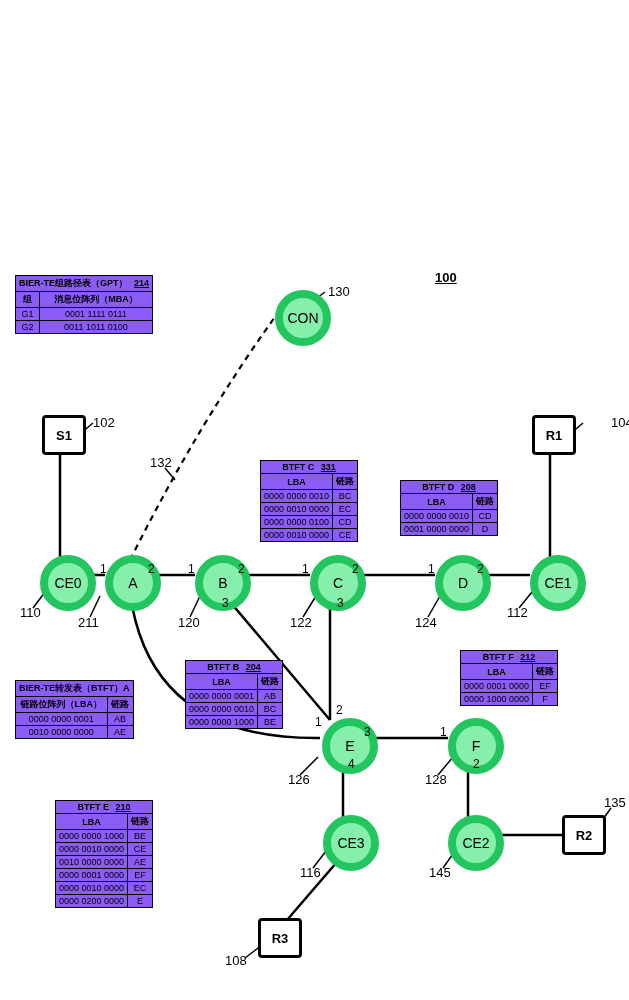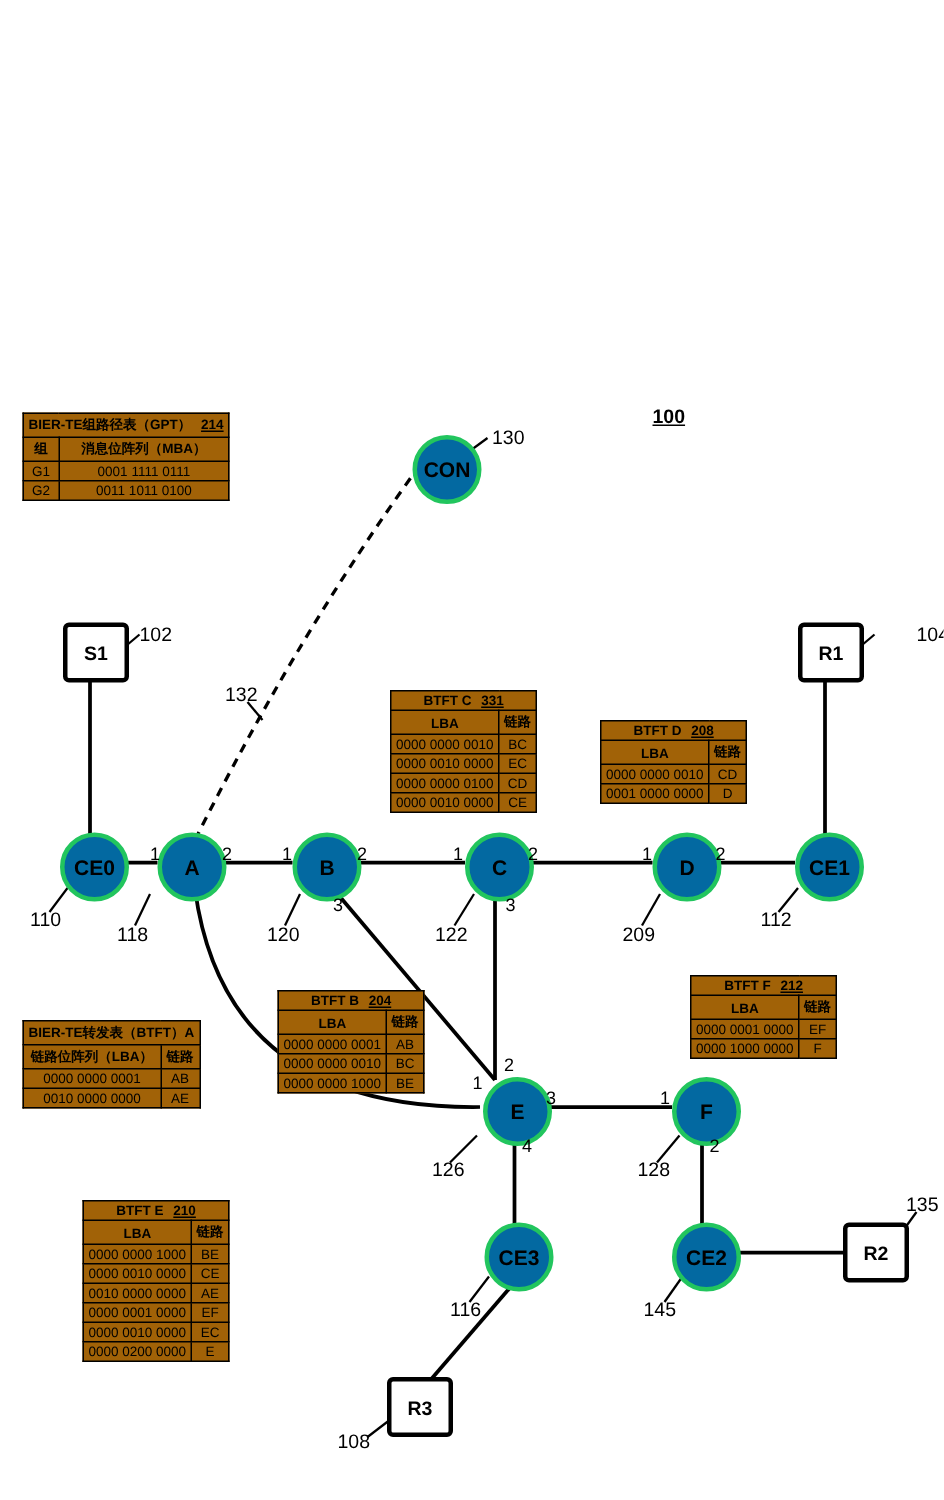--- a/index.html
+++ b/index.html
@@ -1,22 +1,22 @@
 <!DOCTYPE html>
 <html><head>
 <meta charset="utf-8">
 <style>
 body{margin:0;font-family:sans-serif;font-size:10px;width:629px;height:1000px;position:relative;background:#fff}
-.node-circle{position:absolute;width:40px;height:40px;border:3px solid #22c55e;border-radius:50%;background:#0369a1;display:flex;align-items:center;justify-content:center;font-weight:bold;font-size:14px;z-index:5}
+.node-circle{position:absolute;width:40px;height:40px;border:8px solid #22c55e;border-radius:50%;background:#86efac;display:flex;align-items:center;justify-content:center;font-weight:normal;font-size:14px;z-index:5}
 .node-box{position:absolute;width:38px;height:34px;border:3px solid #000;border-radius:4px;background:#fff;display:flex;align-items:center;justify-content:center;font-weight:bold;font-size:13px;z-index:5}
 .ref{position:absolute;font-size:13px;z-index:6}
 .portnum{position:absolute;font-size:12px;z-index:6}
 .big-label{position:absolute;font-size:13px;font-weight:bold;text-decoration:underline;z-index:6}
 svg{position:absolute;top:0;left:0;z-index:1}
-.tbl{position:absolute;border-collapse:collapse;background:#a16207;z-index:4}
+.tbl{position:absolute;border-collapse:collapse;background:#8b5cf6;z-index:4}
 .tbl th,.tbl td{border:1.5px solid #000;padding:1px 3px;font-size:9px;text-align:center;white-space:nowrap}
 .tbl th{font-weight:bold}
 .tbl-wrap{position:absolute;z-index:4}
 .tbl-ref{display:inline-block;text-decoration:underline;font-weight:bold;margin-left:4px}
 </style>
 </head>
 <body>
 
 <svg width="629" height="1000">
 
@@ -68,30 +68,30 @@
 <div class="node-box" style="left:562px;top:815px">R2</div>
 <div class="ref" style="left:604px;top:795px">135</div>
 
 <div class="node-box" style="left:258px;top:918px">R3</div>
 <div class="ref" style="left:225px;top:953px">108</div>
 
 <div class="node-circle" style="left:40px;top:555px">CE0</div>
 <div class="ref" style="left:20px;top:605px">110</div>
 
 <div class="node-circle" style="left:105px;top:555px">A</div>
-<div class="ref" style="left:78px;top:615px">118</div>
+<div class="ref" style="left:78px;top:615px">211</div>
 
 <div class="node-circle" style="left:195px;top:555px">B</div>
 <div class="ref" style="left:178px;top:615px">120</div>
 
 <div class="node-circle" style="left:310px;top:555px">C</div>
 <div class="ref" style="left:290px;top:615px">122</div>
 
 <div class="node-circle" style="left:435px;top:555px">D</div>
-<div class="ref" style="left:415px;top:615px">209</div>
+<div class="ref" style="left:415px;top:615px">124</div>
 
 <div class="node-circle" style="left:530px;top:555px">CE1</div>
 <div class="ref" style="left:507px;top:605px">112</div>
 
 <div class="node-circle" style="left:322px;top:718px">E</div>
 <div class="ref" style="left:288px;top:772px">126</div>
 
 <div class="node-circle" style="left:448px;top:718px">F</div>
 <div class="ref" style="left:425px;top:772px">128</div>
 

